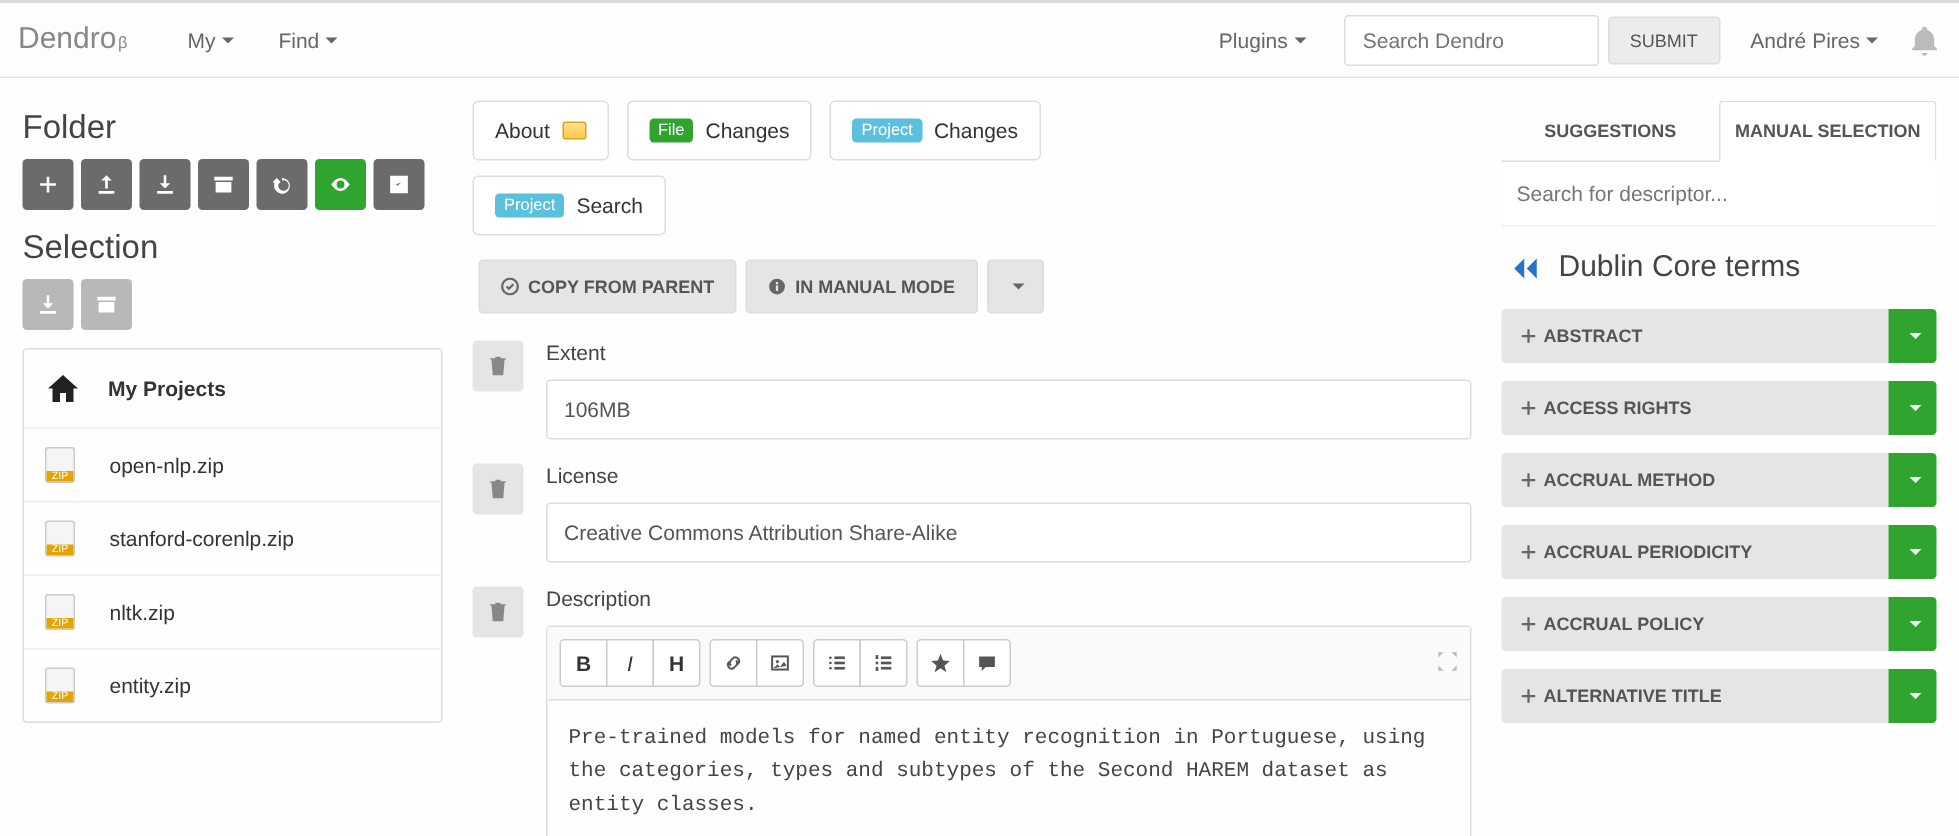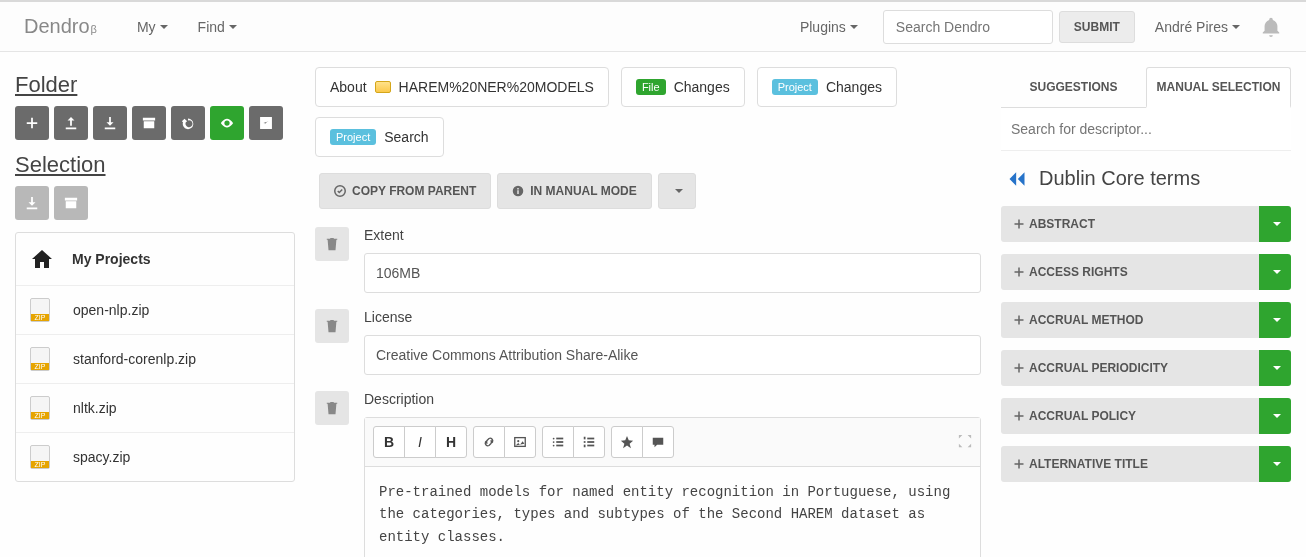--- a/index.html
+++ b/index.html
@@ -10,21 +10,21 @@
     background: #fff;
     width: 1306px;
   }
   
   .topnav {
     height: 52px;
     border-top: 2px solid #d9d9d9;
     border-bottom: 1px solid #e5e5e5;
     display: flex;
     align-items: center;
-    padding: 0 24px;
+    padding: 0 12px;
     background: #fdfdfd;
   }
   .brand {
     color: #888;
     font-size: 20px;
     margin-right: 25px;
     display: flex;
     align-items: baseline;
   }
   .brand sup { font-size: 11px; margin-left: 1px; }
@@ -44,41 +44,41 @@
     width: 170px;
     font-size: 14px;
     color: #555;
     margin-left: 10px;
   }
   .btn-submit {
     background: #ececec;
     border: 1px solid #ddd;
     border-radius: 3px;
     padding: 8px 14px;
-    font-weight: bold;
+    font-weight: normal;
     font-size: 12px;
     color: #555;
     margin-left: 6px;
     cursor: pointer;
   }
   .user-link { color: #666; margin: 0 20px; display:flex; align-items:center; }
   .bell-icon { width: 22px; height: 22px; fill: #bbb; }
 
   
   .main {
     display: flex;
     padding: 15px;
     gap: 20px;
     background: #fefefe;
   }
   .left { width: 280px; }
   .center { flex: 1; }
   .right { width: 290px; }
 
-  h3.section { font-weight: 400; font-size: 22px; color: #444; margin: 5px 0 8px; text-decoration: underline; }
+  h3.section { font-weight: 400; font-size: 22px; color: #444; margin: 5px 0 8px; }
 
   .toolbar { display:flex; gap:5px; margin-bottom: 12px; }
   .toolbar .tb {
     width: 34px; height: 34px;
     background: #6b6b6b;
     color: #fff;
     border-radius: 3px;
     display:flex; align-items:center; justify-content:center;
     cursor: pointer;
   }
@@ -356,31 +356,30 @@
       <div class="file-row">
         <div class="zip-icon"></div>
         <span>stanford-corenlp.zip</span>
       </div>
       <div class="file-row">
         <div class="zip-icon"></div>
         <span>nltk.zip</span>
       </div>
       <div class="file-row">
         <div class="zip-icon"></div>
-        <span>spacy.zip</span>
+        <span>entity.zip</span>
       </div>
     </div>
   </div>
 
   <div class="center">
     <div class="tabs">
       <div class="tab">
         <span>About</span>
         <span class="folder-smallicon"></span>
-        <span>HAREM%20NER%20MODELS</span>
       </div>
       <div class="tab">
         <span class="badge badge-green">File</span>
         <span>Changes</span>
       </div>
       <div class="tab">
         <span class="badge badge-blue">Project</span>
         <span>Changes</span>
       </div>
     </div>

